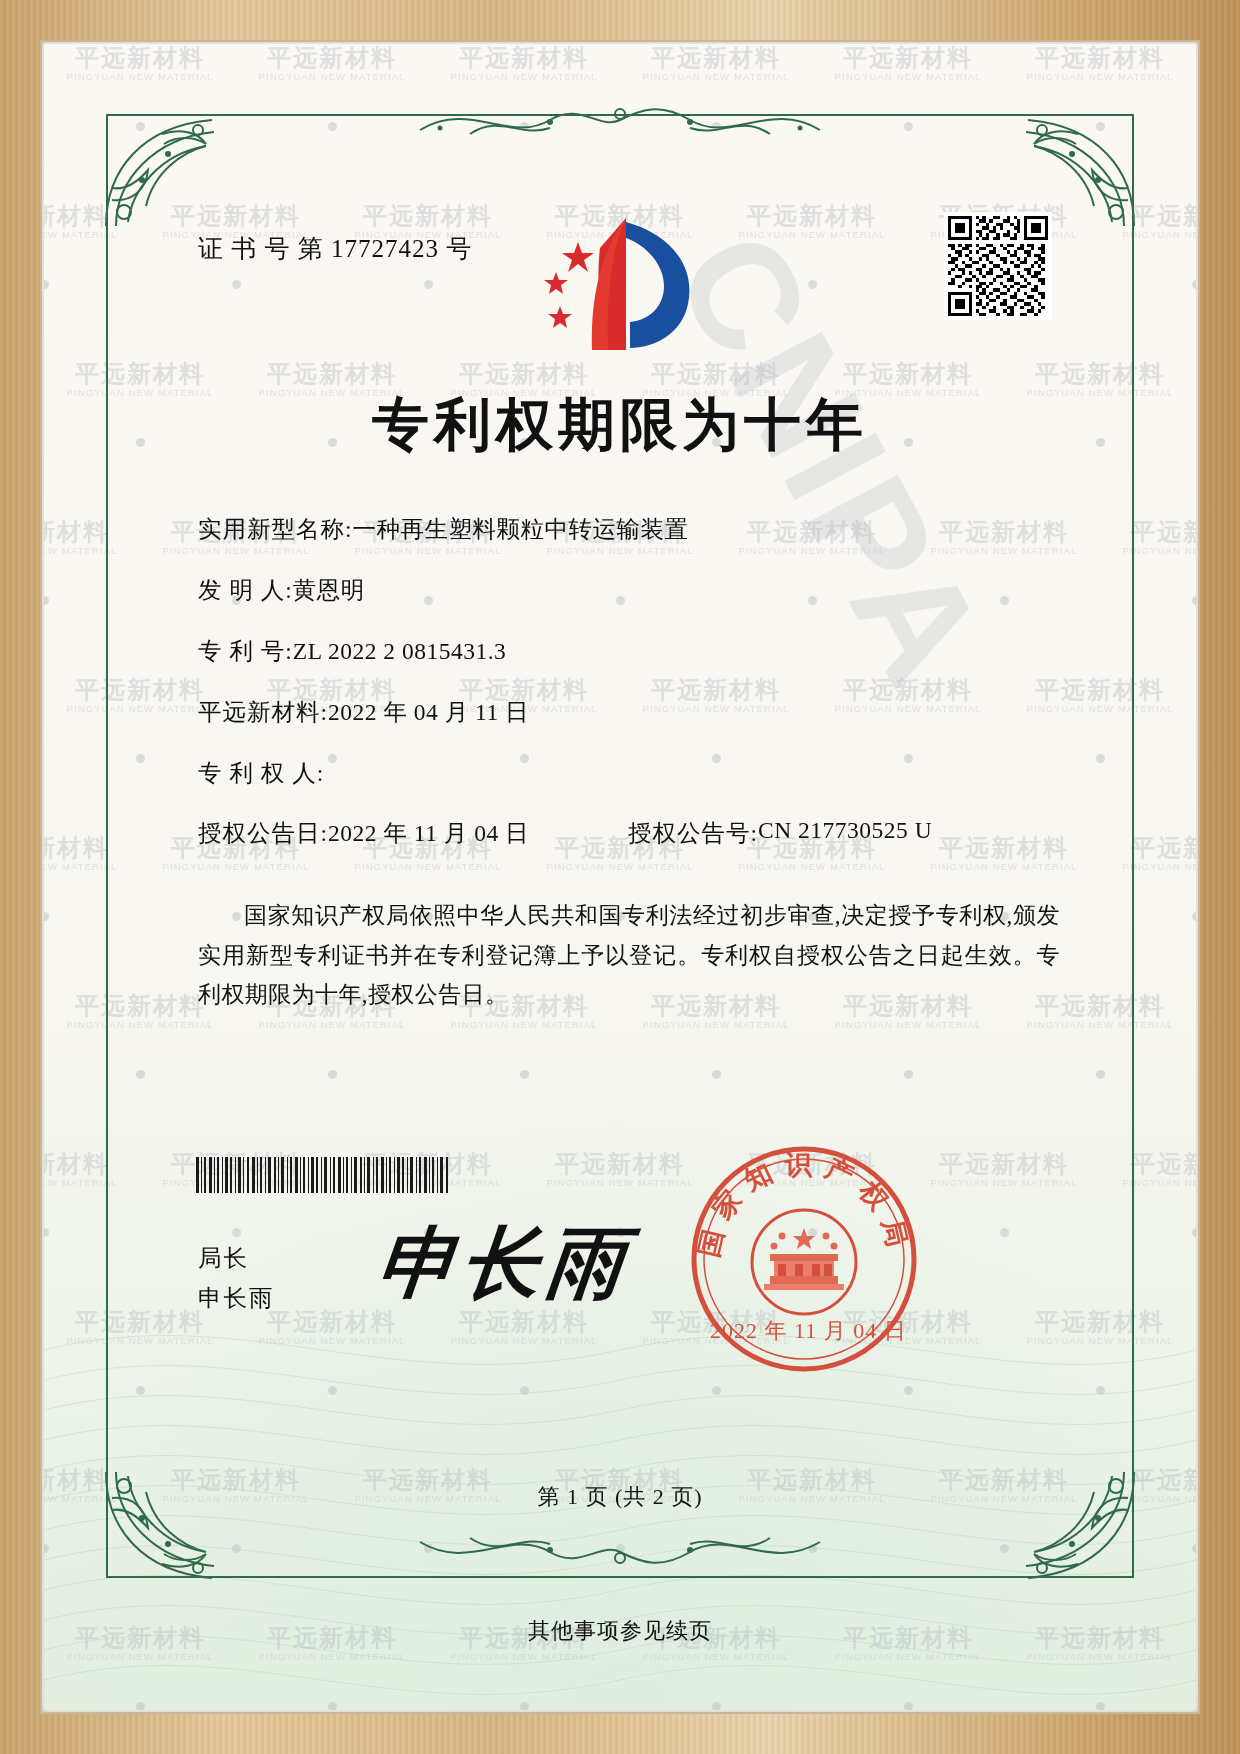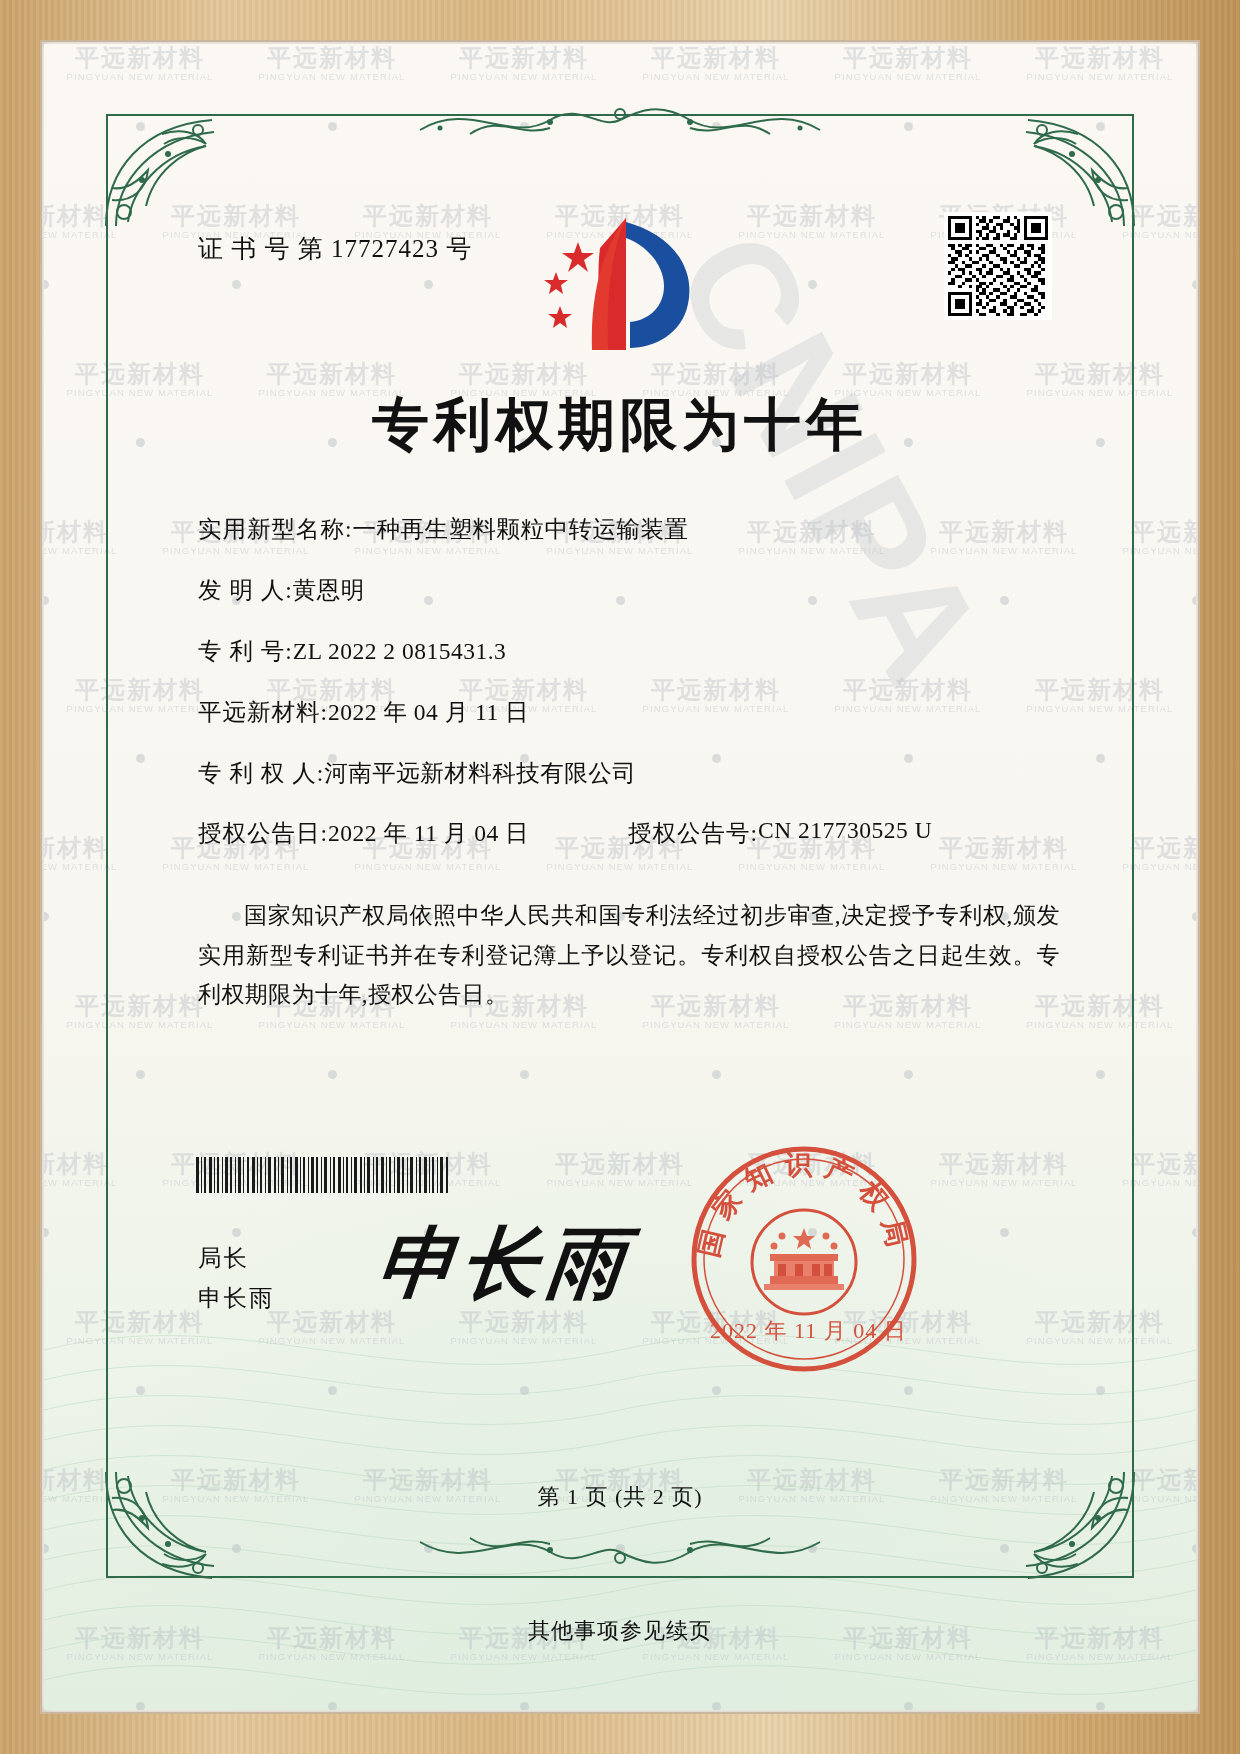--- a/index.html
+++ b/index.html
@@ -881,21 +881,20 @@
       <div class="row">
         <span class="lbl">专 利 号:</span>
         <span class="val">ZL 2022 2 0815431.3</span>
       </div>
       <div class="row">
         <span class="lbl">平远新材料:</span>
         <span class="val">2022 年 04 月 11 日</span>
       </div>
       <div class="row">
         <span class="lbl">专 利 权 人:</span>
-        <span class="val">河南平远新材料科技有限公司</span>
       </div>
 
       <div class="row-inline">
         <span class="pub-left">
           <span class="lbl">授权公告日:</span>
           <span class="val">2022 年 11 月 04 日</span>
         </span>
         <span class="pub-right">
           <span class="lbl">授权公告号:</span>
           <span class="val">CN 217730525 U</span>

